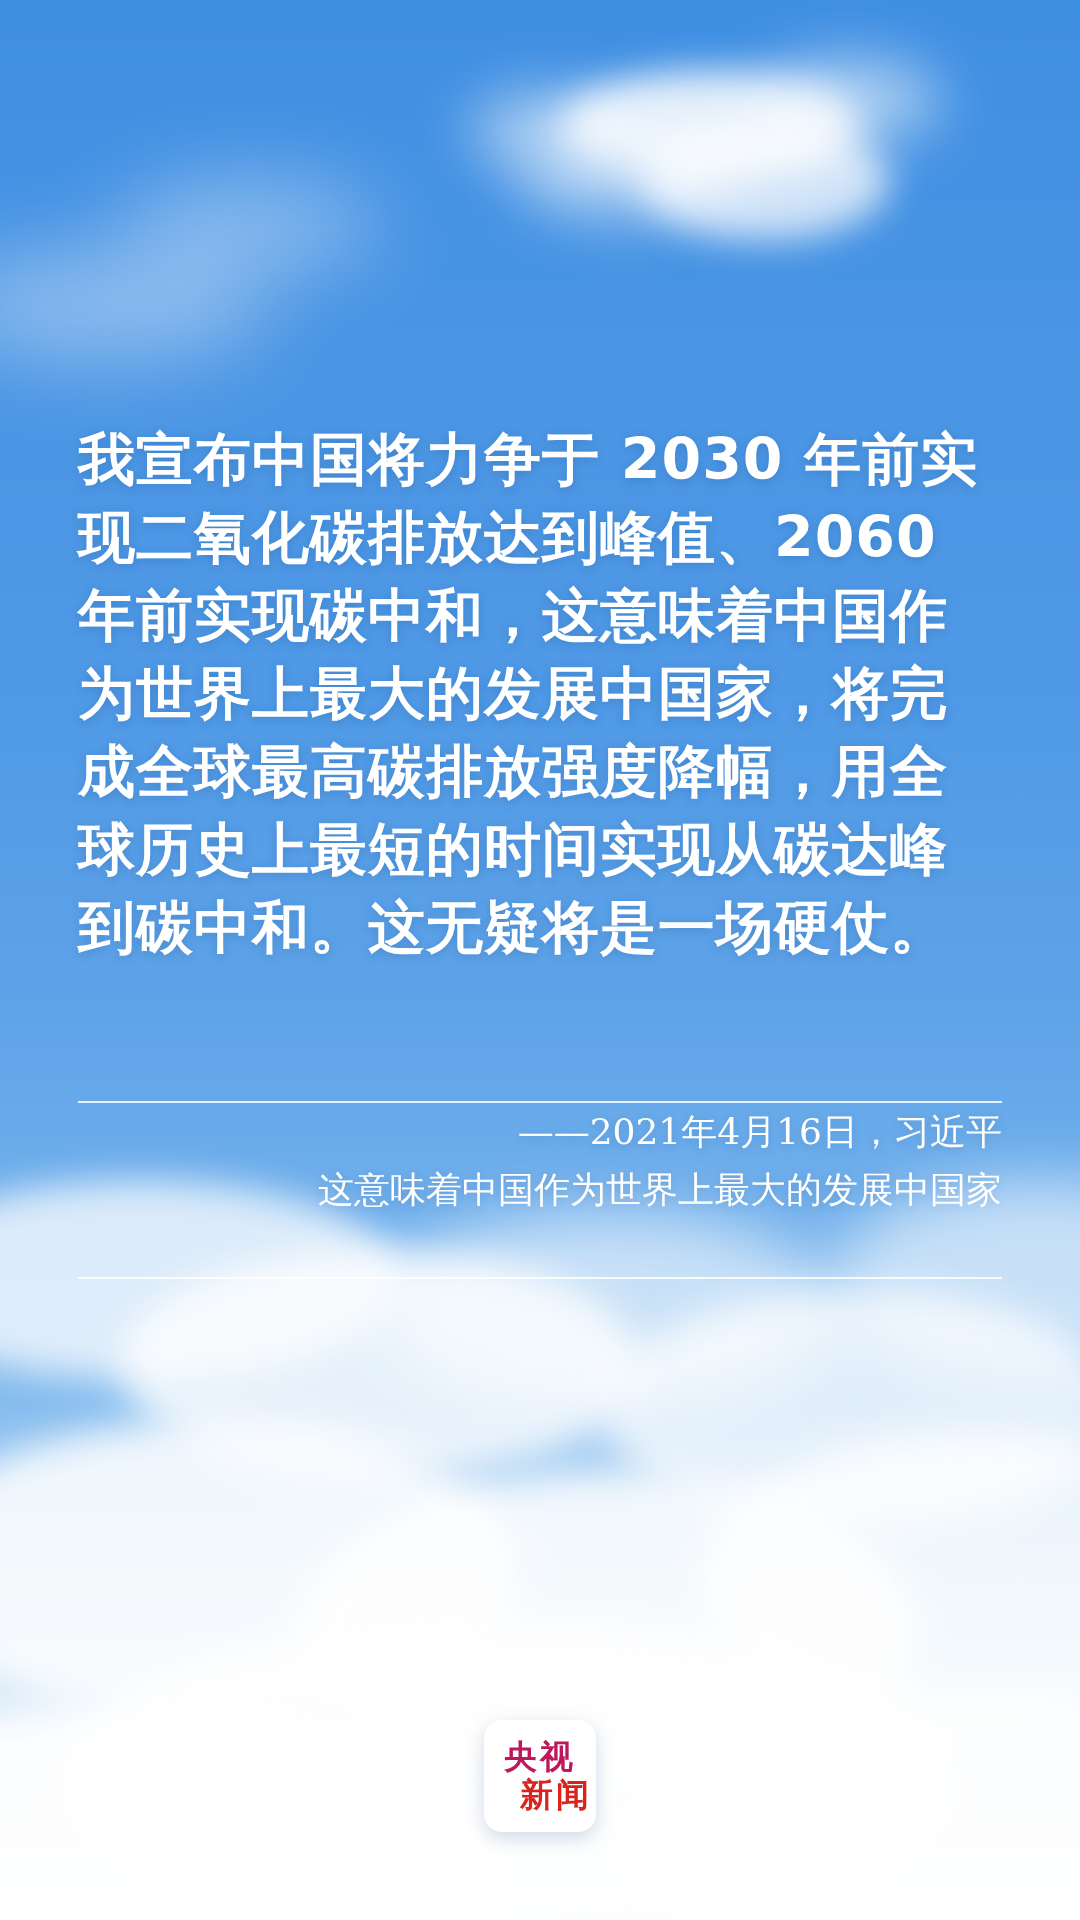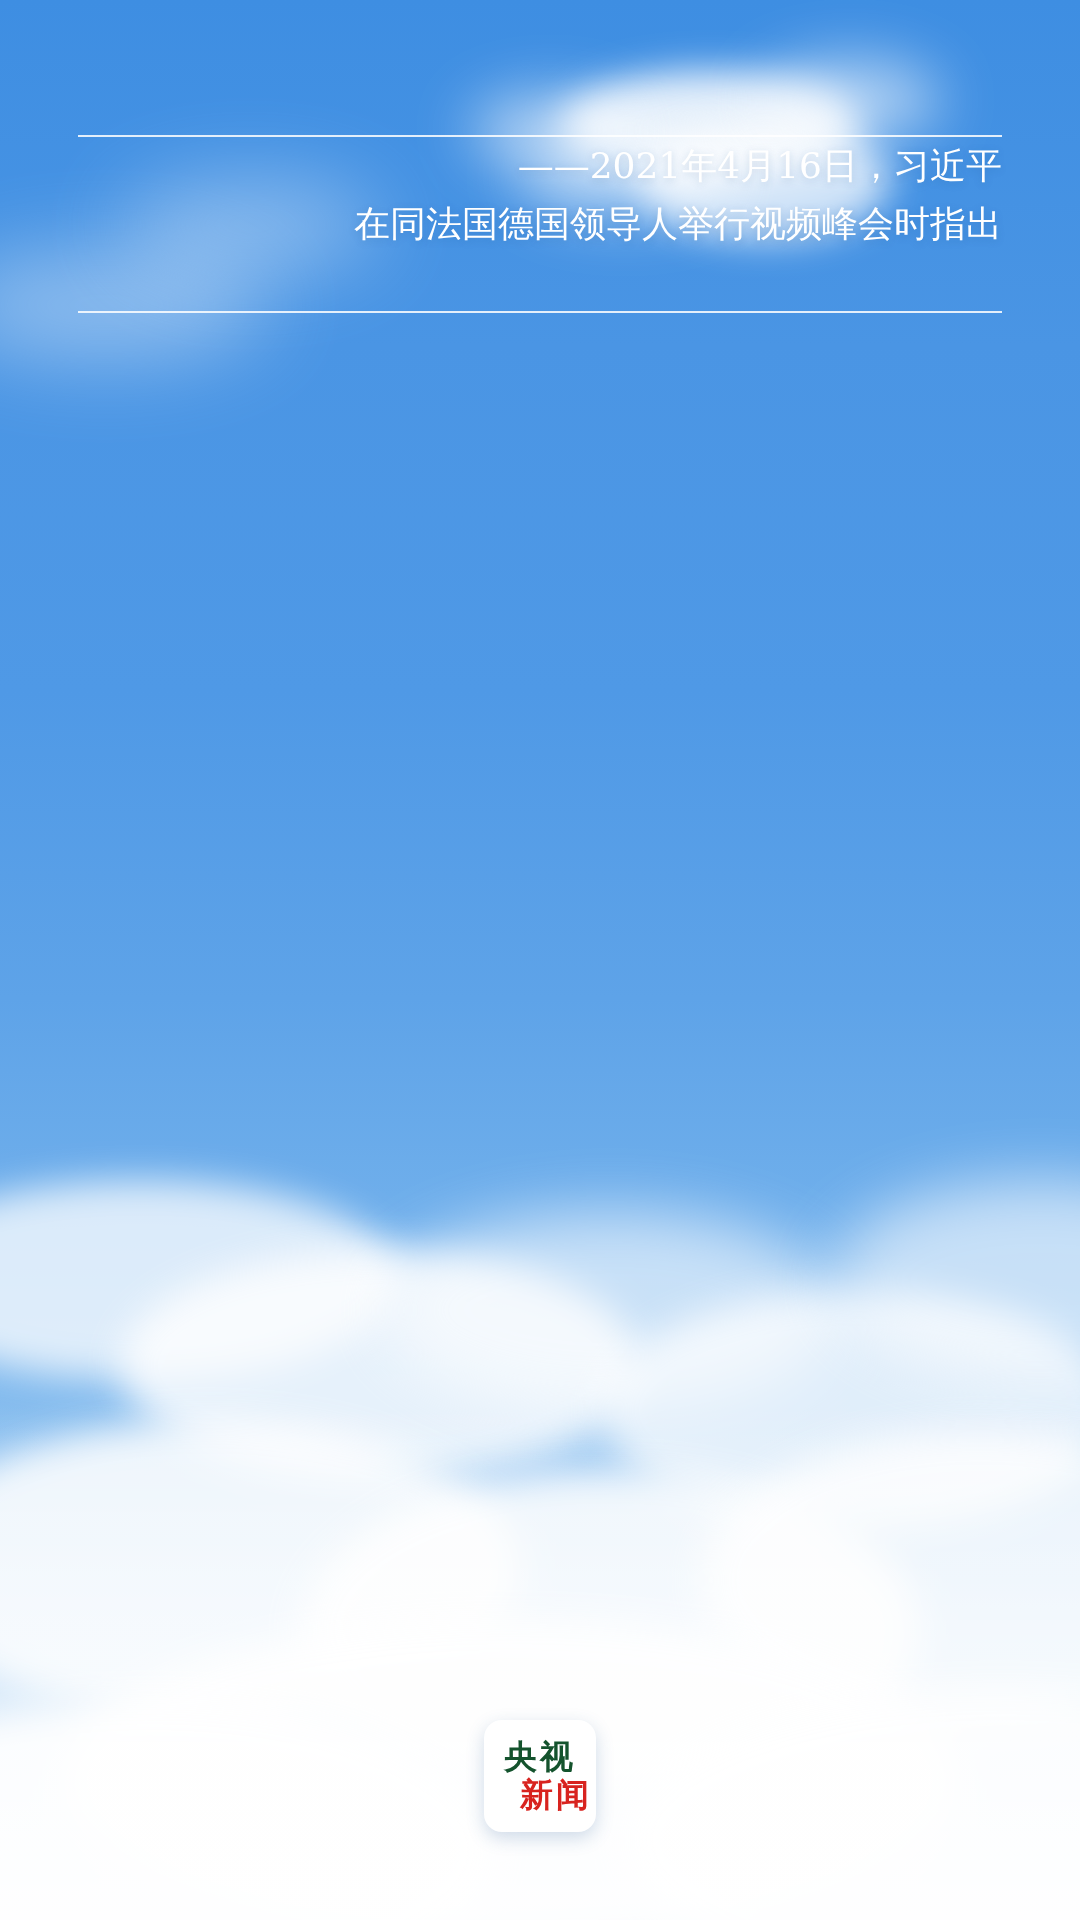--- a/index.html
+++ b/index.html
@@ -125,21 +125,21 @@
     border-radius: 18px;
     box-shadow: 0 6px 18px rgba(40,90,150,.22);
     display: flex;
     flex-direction: column;
     align-items: center;
     justify-content: center;
     box-sizing: border-box;
     padding: 10px 0;
   }
   .logo-top {
-    color: #14532d;
+    color: #be185d;
     font-size: 33px;
     font-weight: 700;
     letter-spacing: 3px;
     line-height: 38px;
     font-family: "DejaVu Sans", "Liberation Sans", sans-serif;
   }
   .logo-bottom {
     color: #d8231f;
     font-size: 33px;
     font-weight: 700;
@@ -156,26 +156,27 @@
 
   <div class="cloud c1"></div>
   <div class="cloud c2"></div>
   <div class="cloud soft c3"></div>
   <div class="cloud soft c4"></div>
   <div class="cloud soft c5"></div>
   <div class="cloud faint c6"></div>
   <div class="cloud faint c7"></div>
 
   <div class="content">
+    <div class="quote">我宣布中国将力争于 2030 年前实现二氧化碳排放达到峰值、2060 年前实现碳中和，这意味着中国作为世界上最大的发展中国家，将完成全球最高碳排放强度降幅，用全球历史上最短的时间实现从碳达峰到碳中和。这无疑将是一场硬仗。</div>
 
     <div class="rule rule-top"></div>
 
     <div class="attrib">
       <div>——2021年4月16日，习近平</div>
-      <div>在同法国德国领导人举行视频峰会时指出</div>
+      <div>这意味着中国作为世界上最大的发展中国家</div>
     </div>
 
     <div class="rule rule-bottom"></div>
   </div>
 
   <div class="cloud b1"></div>
   <div class="cloud b2"></div>
   <div class="cloud soft b3"></div>
   <div class="cloud b4"></div>
   <div class="cloud soft b5"></div>

